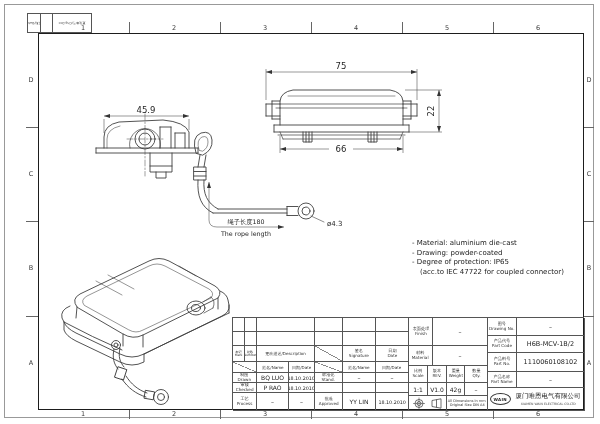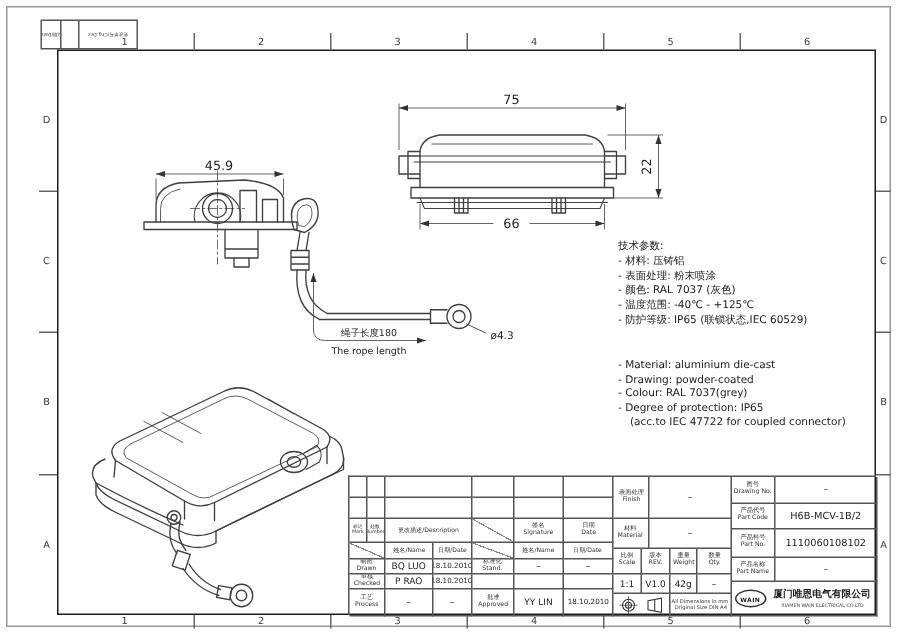--- a/index.html
+++ b/index.html
@@ -26,21 +26,21 @@
   .h1{font-size:4.5px;color:#333;transform:scale(.9);white-space:nowrap;}
   .v{font-size:6px;white-space:nowrap;}
   .vd{font-size:6px;white-space:nowrap;transform:scale(.8);}
   .vs{font-size:6.5px;white-space:nowrap;}
   .diag{background:linear-gradient(to top right,transparent calc(50% - .4px),#888 calc(50% - .4px),#888 calc(50% + .4px),transparent calc(50% + .4px));}
   .notecell{display:flex;flex-direction:column;align-items:center;justify-content:center;font-size:6px;line-height:6.5px;color:#333;}
   .notecell .nline{transform:scale(.58);white-space:nowrap;margin:-1px 0;}
   .company{display:flex;align-items:center;justify-content:center;gap:3px;}
   .logo{width:19px;height:10px;border:1px solid #333;border-radius:50%;display:flex;align-items:center;justify-content:center;font-size:4px;font-weight:bold;letter-spacing:.3px;color:#222;flex:0 0 auto;}
   .coname{display:flex;flex-direction:column;align-items:center;}
-  .coname .cn{font-size:6.5px;font-weight:bold;white-space:nowrap;}
+  .coname .cn{font-size:6.5px;font-weight:normal;white-space:nowrap;}
   .coname .en{font-size:4px;transform:scale(.8);white-space:nowrap;color:#444;}
   svg text{font-family:"DejaVu Sans",sans-serif;fill:#1f1f1f;}
   .art{position:absolute;left:0;top:0;pointer-events:none;}
 </style>
 </head>
 <body>
 
 <div class="sheet">
 
   <div class="outer-border"></div>
@@ -189,33 +189,24 @@
       <circle cx="116" cy="345" r="2"></circle>
       <path d="M114,349 C112,358 114,364 118,369 M120,348 C118,357 120,362 124,367"></path>
       <rect x="116.5" y="368" width="9" height="11" transform="rotate(18 121 373)"></rect>
       <path d="M122,379 C128,388 136,394 146,397 M126,376 C131,384 138,390 147,393"></path>
       <rect x="145" y="391" width="9" height="8" transform="rotate(10 149 395)"></rect>
       <circle cx="161" cy="397" r="7.5"></circle>
       <circle cx="161" cy="397" r="3.5"></circle>
     </g>
   </svg>
 
-  <div class="notes notes-cn">
-    <div class="ln">技术参数:</div>
-    <div class="ln">- 材料: 压铸铝</div>
-    <div class="ln">- 表面处理: 粉末喷涂</div>
-    <div class="ln">- 颜色: RAL 7037 (灰色)</div>
-    <div class="ln">- 温度范围: -40℃ - +125℃</div>
-    <div class="ln">- 防护等级: IP65 (联锁状态,IEC 60529)</div>
-  </div>
 
   <div class="notes notes-en">
     <div class="ln">- Material: aluminium die-cast</div>
     <div class="ln">- Drawing: powder-coated</div>
-    <div class="ln">- Colour: RAL 7037(grey)</div>
     <div class="ln">- Degree of protection: IP65</div>
     <div class="ln indent">(acc.to IEC 47722 for coupled connector)</div>
   </div>
 
   <div class="tb">
 
     <div class="cell" style="left:0;top:0;width:12px;height:14px"></div>
     <div class="cell" style="left:12px;top:0;width:12px;height:14px"></div>
     <div class="cell" style="left:24px;top:0;width:58px;height:14px"></div>
     <div class="cell" style="left:82px;top:0;width:28px;height:14px"></div>

